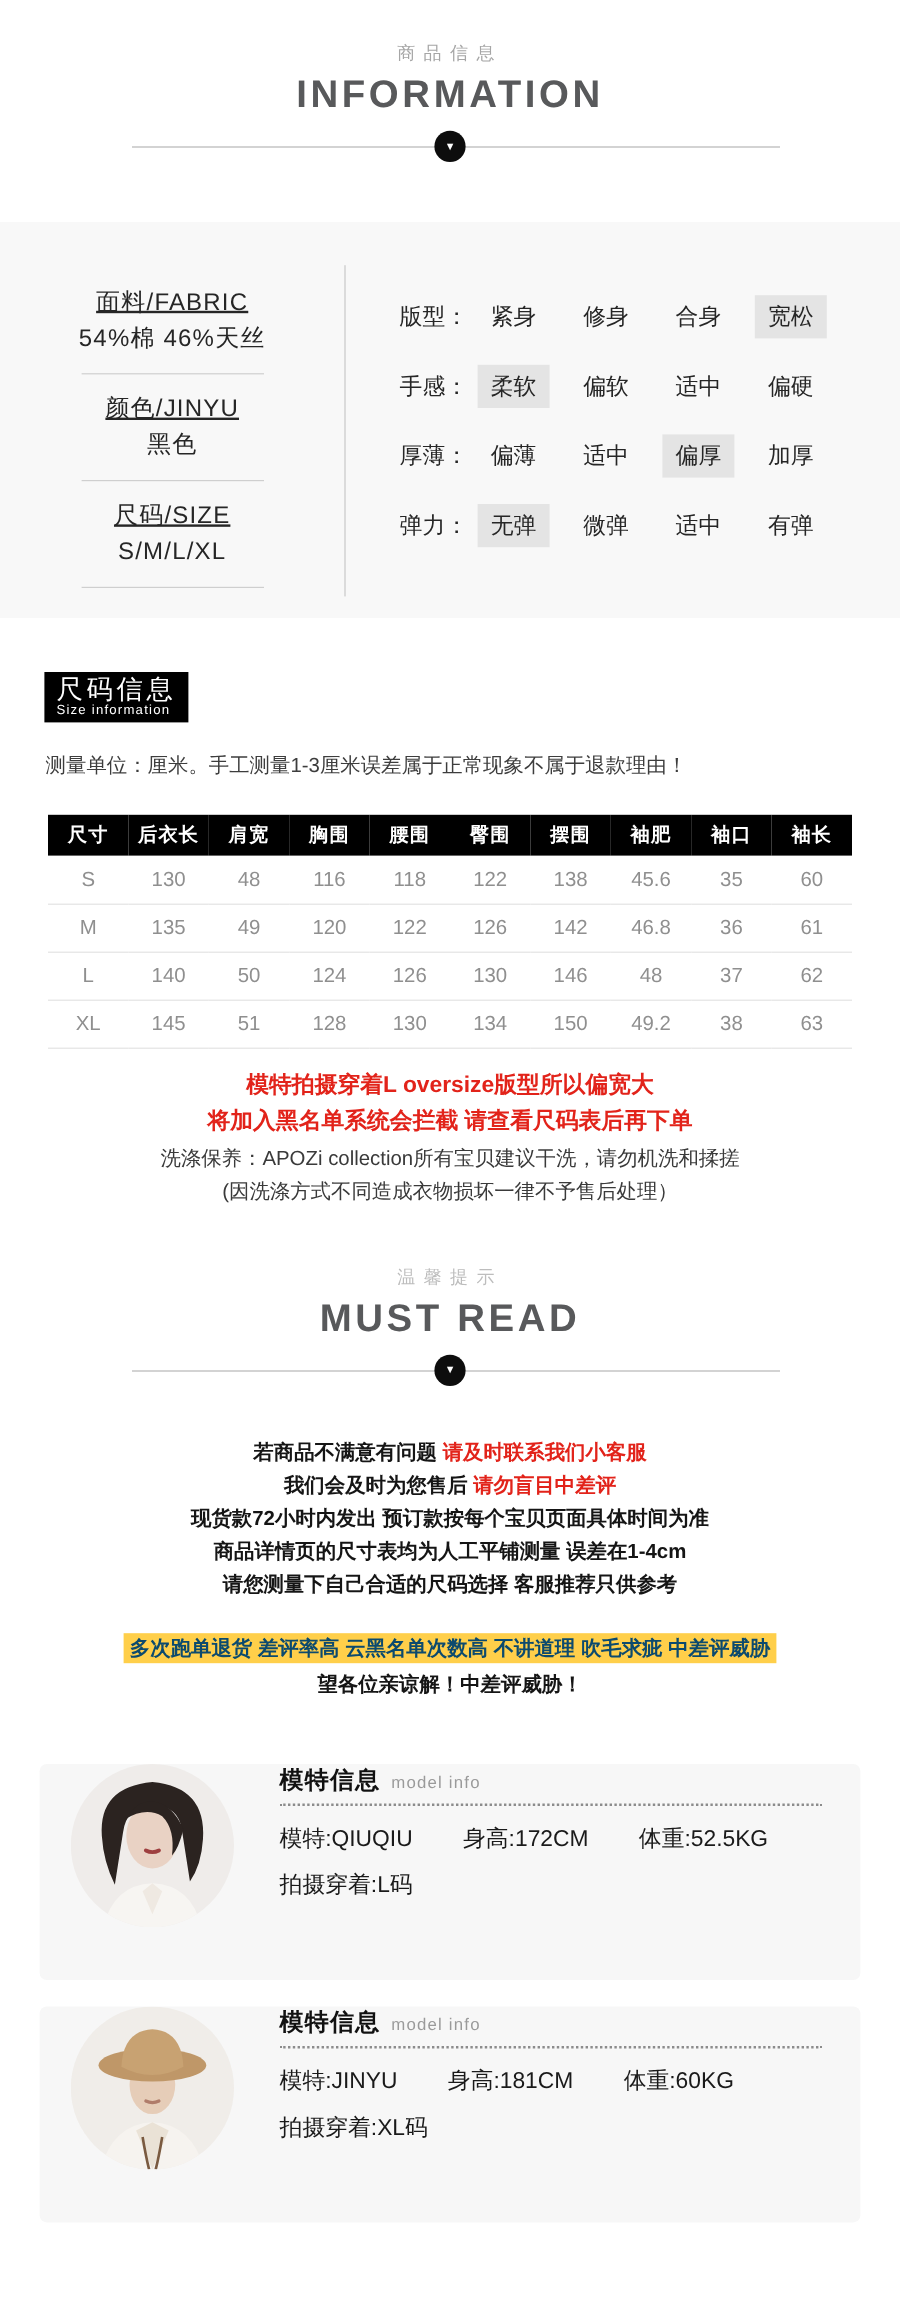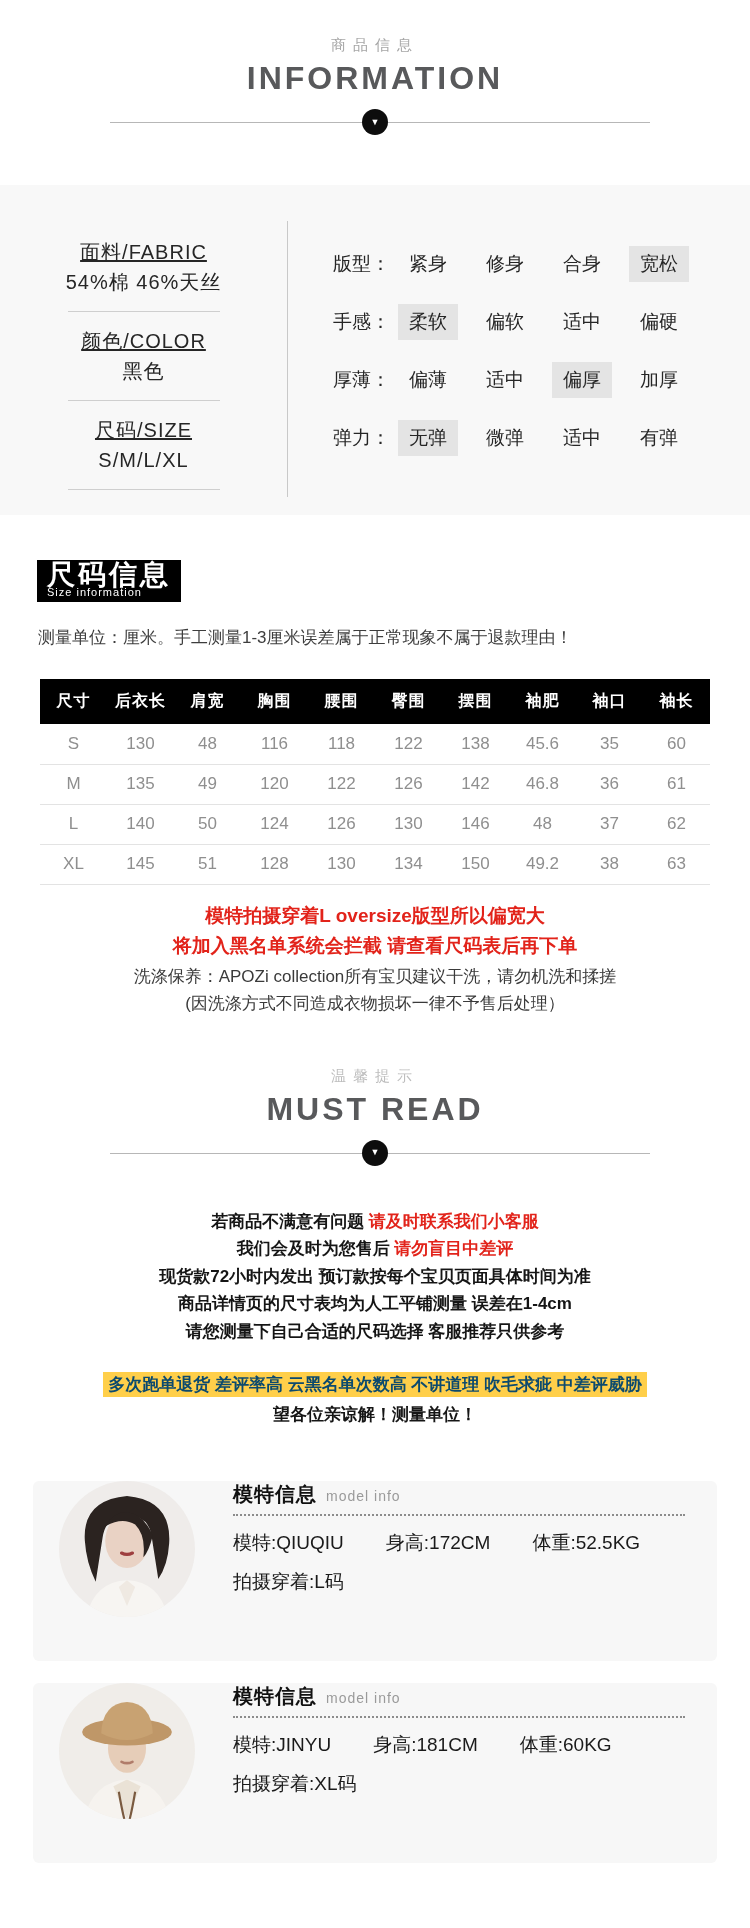--- a/index.html
+++ b/index.html
@@ -28,26 +28,26 @@
   .spec-hr { width:152px; border-top:1px solid #cfcfcf; margin:14px 0; }
   .v-divider { width:1px; background:#c9c9c9; margin:36px 0 18px; }
   .spec-right { flex:1; padding:62px 0 0 16px; }
   .spec-row { display:flex; align-items:center; height:34px; margin-bottom:24px; }
   .spec-row .rlabel { font-size:19px; color:#262626; width:86px; text-align:right; margin-right:8px; }
   .opt { font-size:19px; color:#262626; padding:5px 11px; margin-right:17px; white-space:nowrap; }
   .opt.selected { background:#e4e4e4; }
 
   
   .size-badge { margin:45px 0 0 37px; display:inline-block; background:#000; color:#fff; padding:4px 10px 4px; }
-  .size-badge .bcn { font-size:28px; font-weight:bold; letter-spacing:3px; line-height:22px; }
+  .size-badge .bcn { font-size:22px; font-weight:normal; letter-spacing:3px; line-height:22px; }
   .size-badge .ben { font-size:11px; letter-spacing:1px; line-height:12px; }
   .measure-note { margin:24px 38px 0; font-size:17px; color:#3d3d3d; }
 
   table.size-table { width:670px; margin:30px 40px 0; border-collapse:collapse; table-layout:fixed; }
-  .size-table thead th { background:#000; color:#fff; font-size:16px; font-weight:bold; height:45px; letter-spacing:1px; }
+  .size-table thead th { background:#000; color:#fff; font-size:16px; font-weight:bold; height:34px; letter-spacing:1px; }
   .size-table tbody td { height:40px; text-align:center; font-size:17px; color:#8f8f8f; border-bottom:1px solid #e3e3e3; }
 
   .red-notes { margin-top:16px; text-align:center; }
   .red-note { font-size:19px; font-weight:bold; color:#e2231a; line-height:30px; }
   .care-notes { margin-top:2px; text-align:center; }
   .care-note { font-size:17px; color:#3a3a3a; line-height:27px; }
 
   
   .must-read { margin-top:48px; }
   .must-read .sec-sub { color:#bdbdbd; }
@@ -87,21 +87,21 @@
   </div>
 
   <div class="spec-panel">
     <div class="spec-left" id="spec-left">
         <div class="spec-group">
           <div class="glabel">面料/FABRIC</div>
           <div class="gvalue">54%棉 46%天丝</div>
         </div>
         <div class="spec-hr"></div>
         <div class="spec-group">
-          <div class="glabel">颜色/COLOR</div>
+          <div class="glabel">颜色/JINYU</div>
           <div class="gvalue">黑色</div>
         </div>
         <div class="spec-hr"></div>
         <div class="spec-group">
           <div class="glabel">尺码/SIZE</div>
           <div class="gvalue">S/M/L/XL</div>
         </div>
         <div class="spec-hr"></div>
       </div>
     <div class="v-divider"></div>
@@ -230,21 +230,21 @@
       <div class="line"></div>
       <div class="circle">▼</div>
     </div>
     <div class="notice" id="notice">
         <div class="notice-line"><span class="seg-plain">若商品不满意有问题 </span><span class="seg-red">请及时联系我们小客服</span></div>
         <div class="notice-line"><span class="seg-plain">我们会及时为您售后 </span><span class="seg-red">请勿盲目中差评</span></div>
         <div class="notice-line"><span class="seg-plain">现货款72小时内发出 预订款按每个宝贝页面具体时间为准</span></div>
         <div class="notice-line"><span class="seg-plain">商品详情页的尺寸表均为人工平铺测量 误差在1-4cm</span></div>
         <div class="notice-line"><span class="seg-plain">请您测量下自己合适的尺码选择 客服推荐只供参考</span></div>
         <div class="notice-line gap hl-line"><span class="seg-highlight">多次跑单退货 差评率高 云黑名单次数高 不讲道理 吹毛求疵 中差评威胁</span></div>
-        <div class="notice-line"><span class="seg-plain">望各位亲谅解！测量单位！</span></div>
+        <div class="notice-line"><span class="seg-plain">望各位亲谅解！中差评威胁！</span></div>
       </div>
   </div>
 
   <div class="models">
 
     <div class="model-card">
       <div class="model-photo">
         <svg viewBox="0 0 100 100" xmlns="http://www.w3.org/2000/svg">
           <rect width="100" height="100" fill="#efecea"></rect>
           <path d="M50 100 Q26 100 20 100 Q26 74 50 73 Q74 74 80 100 Z" fill="#f7f5f2"></path>

